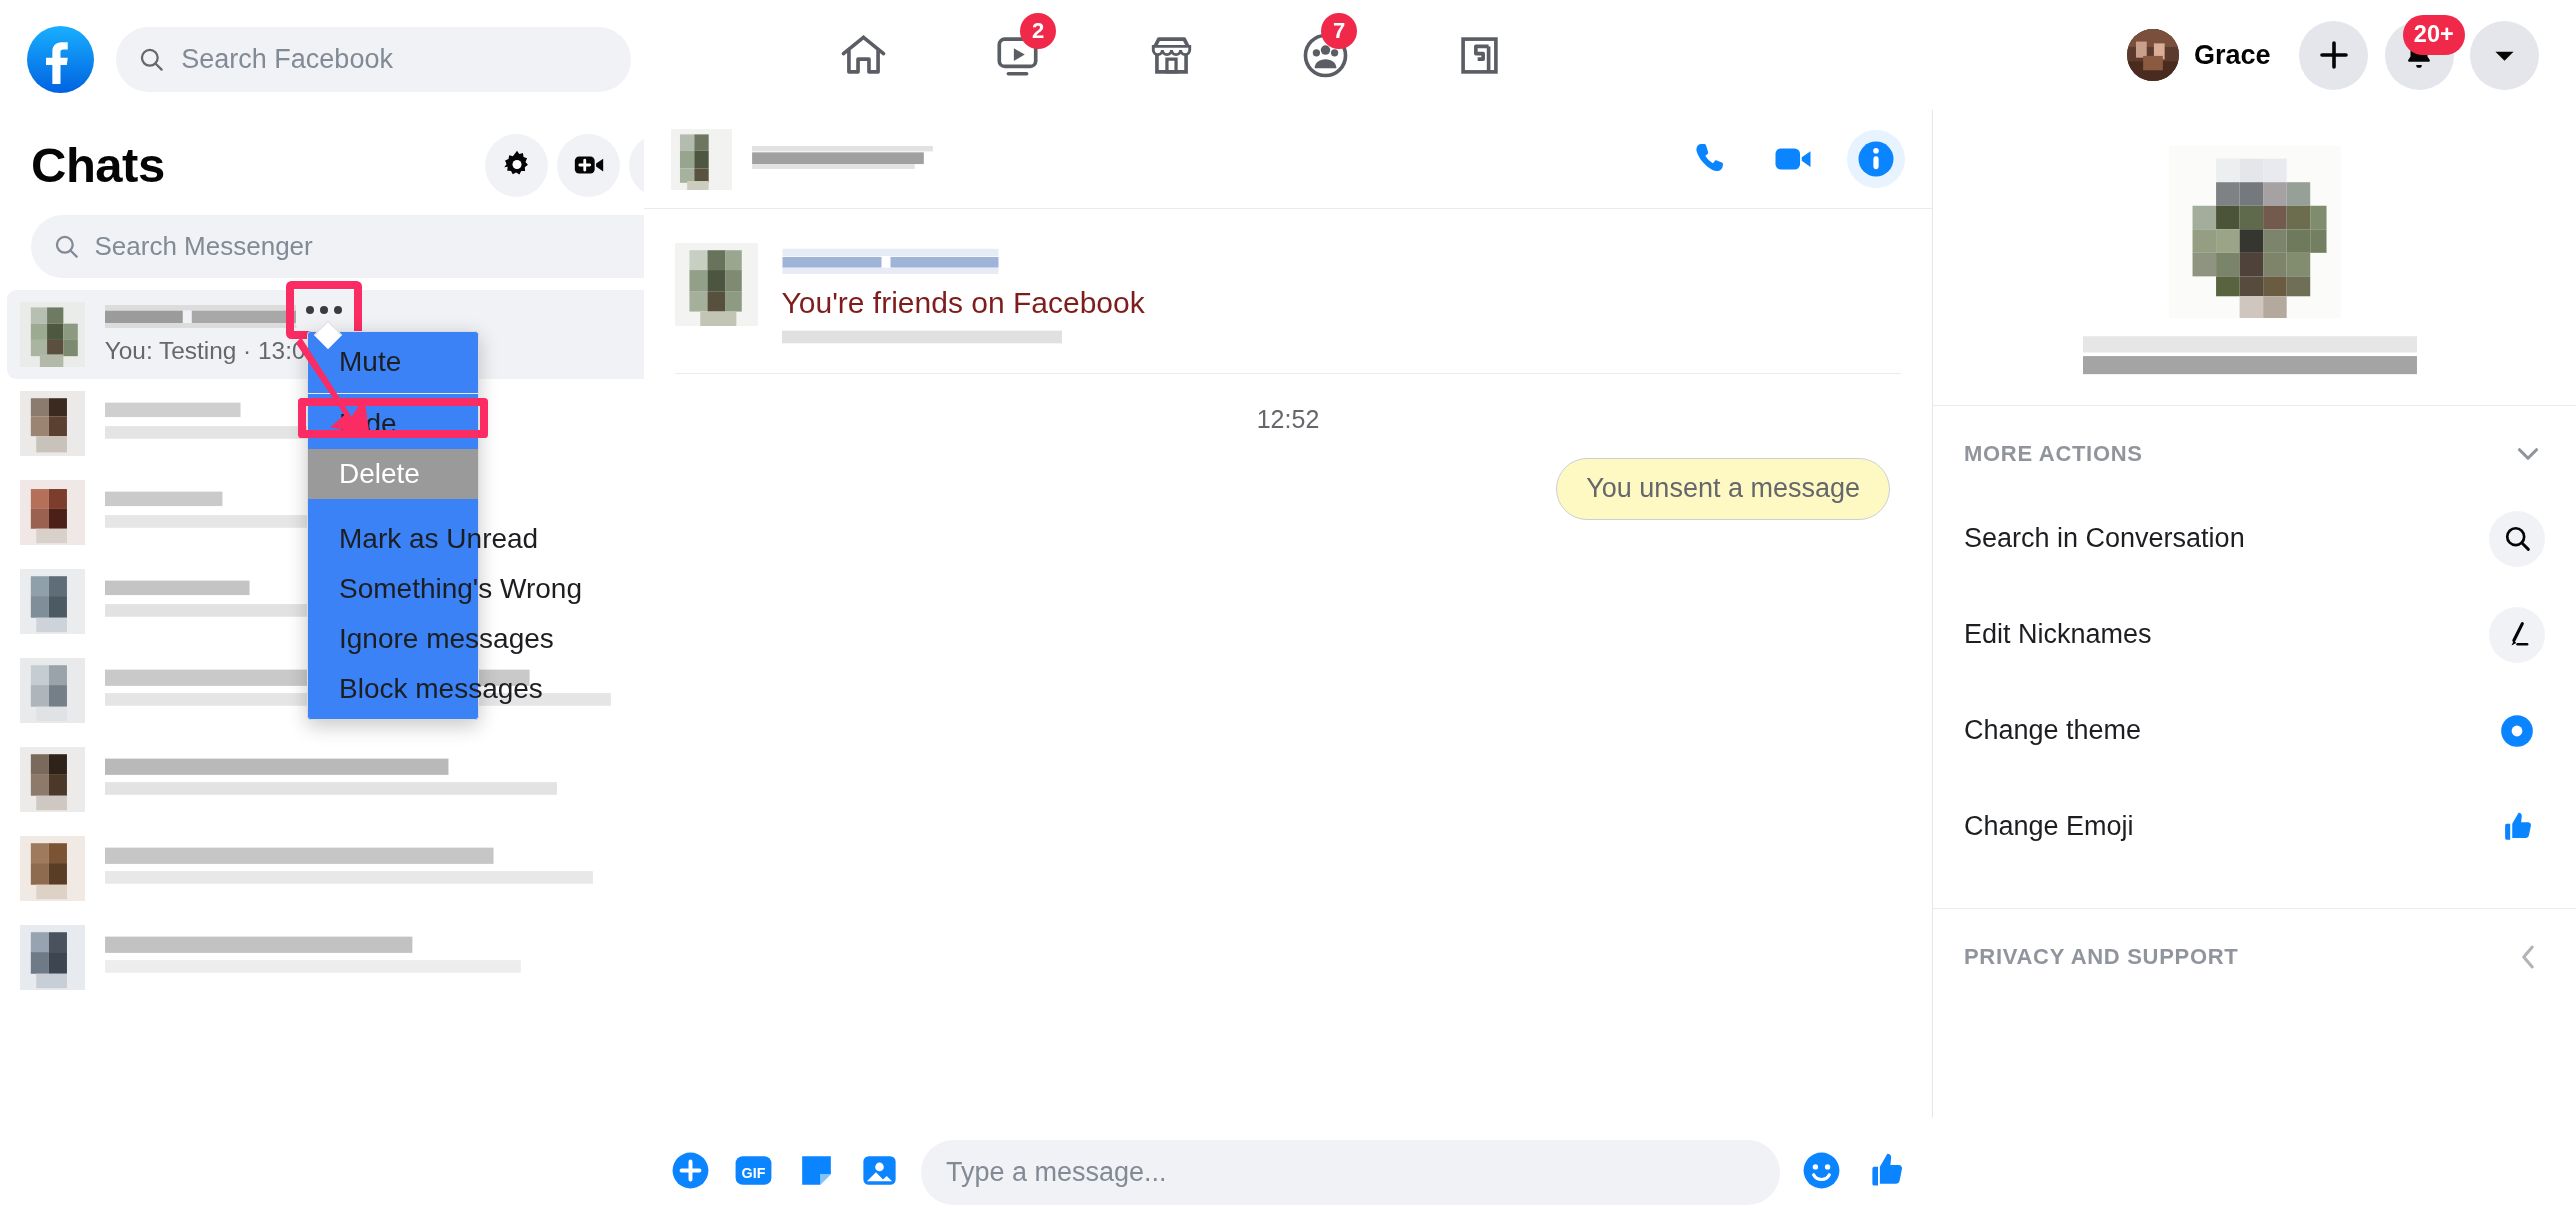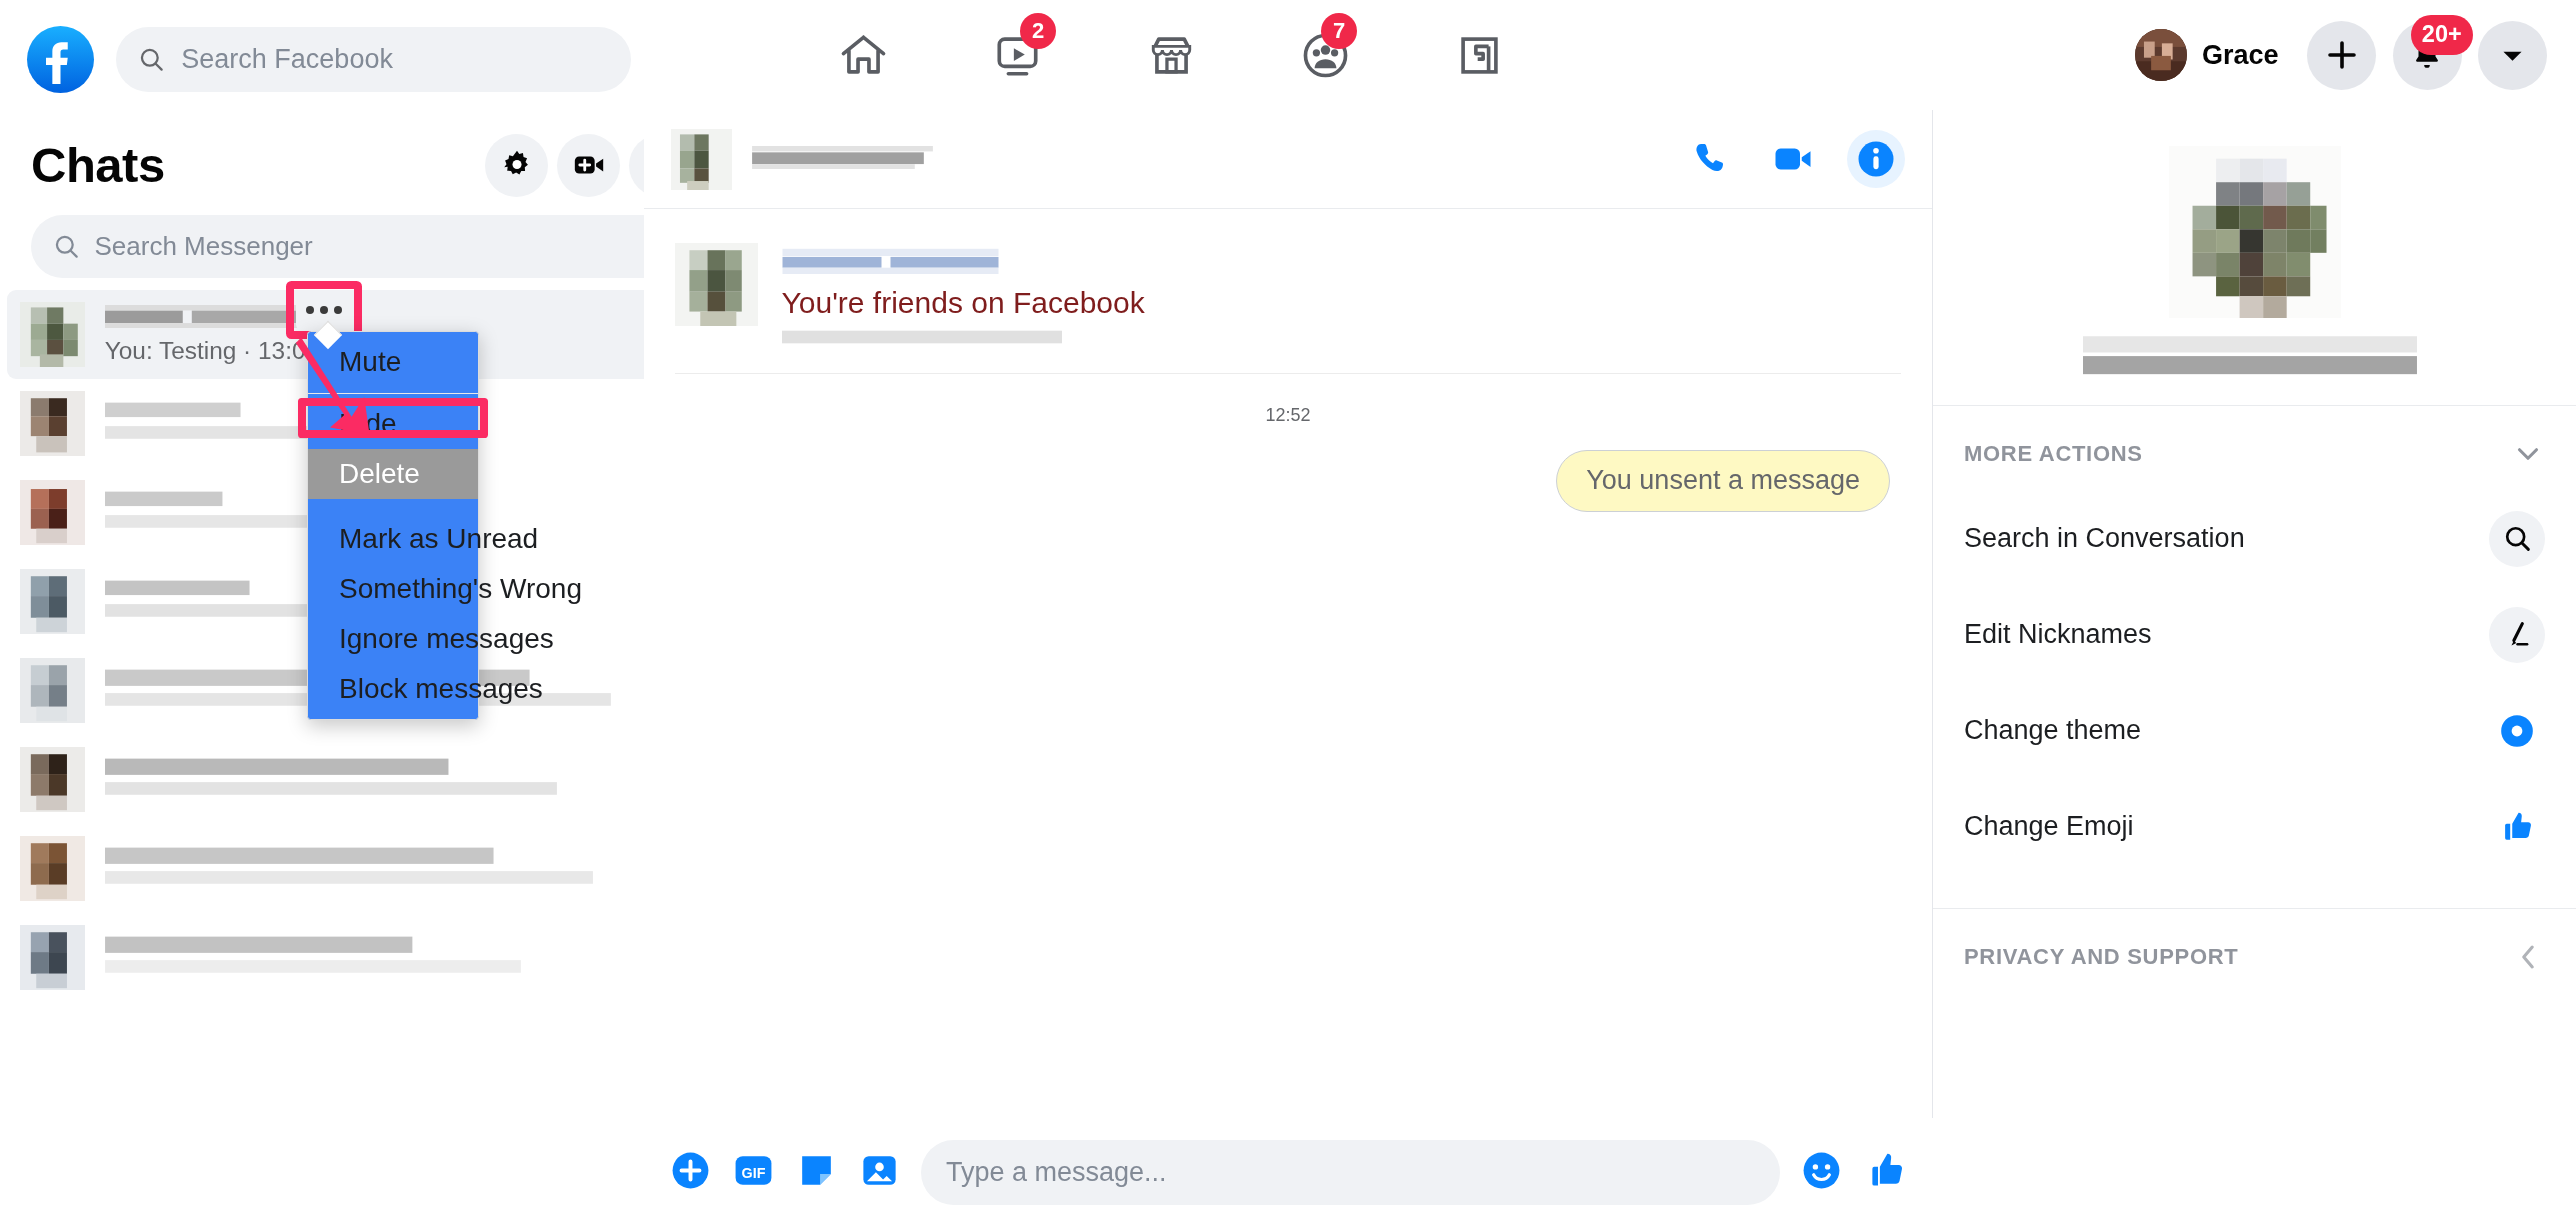--- a/index.html
+++ b/index.html
@@ -40,21 +40,21 @@
   }
   .badge {
     position: absolute; background: #f02849; color: #fff; border-radius: 902px;
     font-size: 22px; font-weight: bold; display: flex; align-items: center;
     justify-content: center; line-height: 1;
   }
   .badge.b2 { top: 12.6px; right: 38px; min-width: 36px; height: 36px; padding: 0 7.2px; }
   .badge.b7 { top: 12.6px; right: 45px; min-width: 36px; height: 36px; padding: 0 7.2px; }
 
   .nav-right {
-    position: absolute; right: 29px; top: 0; height: 110px;
+    position: absolute; right: 37px; top: 0; height: 110px;
     display: flex; align-items: center; gap: 16.3px;
   }
   .profile-chip { display: flex; align-items: center; gap: 14.5px; cursor: pointer;
     padding: 7.2px 12.6px 7.2px 7.2px; border-radius: 36px; }
   .avatar-img {
     width: 52px; height: 52px; border-radius: 50%; flex: none;
     background-color: #6b4a3c; position: relative; overflow: hidden;
   }
   .profile-name { font-size: 27px; font-weight: bold; color: #050505; }
   .circ-btn {
@@ -150,21 +150,21 @@
     display: flex; align-items: center; justify-content: center; cursor: pointer; }
   .ch-act-btn.act { background: #e7f3ff; }
 
   .thread { padding: 25px 31px 0 31px; position: relative; height: 965px; }
   .intro { display: flex; align-items: flex-start; padding: 9px 0 23.5px 0;
     border-bottom: 0.9px solid #ececec; }
   .intro-av { width: 83px; height: 83px; position: relative; overflow: hidden; flex: none; }
   .intro-txt { margin-left: 23.5px; padding-top: 3.6px; }
   .intro-sub { font-size: 30px; color: #7f1d1d; margin: 9px 0 7.2px 0; }
 
-  .msg-time { text-align: center; font-size: 18px; color: #65676b; margin: 31px 0 23.5px 0; }
+  .msg-time { text-align: center; font-size: 25px; color: #65676b; margin: 31px 0 23.5px 0; }
   .row-right { display: flex; justify-content: flex-end; align-items: center;
     margin-bottom: 20px; padding-right: 11px; }
   .bub-unsent {
     border: 0.9px solid #ccd0d5; border-radius: 36px; padding: 14.5px 29px;
     font-size: 27px; color: #65676b; background: #fef9c3;
   }
   .bub-blue {
     background: #0a84ff; color: #fff; border-radius: 36px; padding: 14.5px 31px;
     font-size: 27px;
   }

